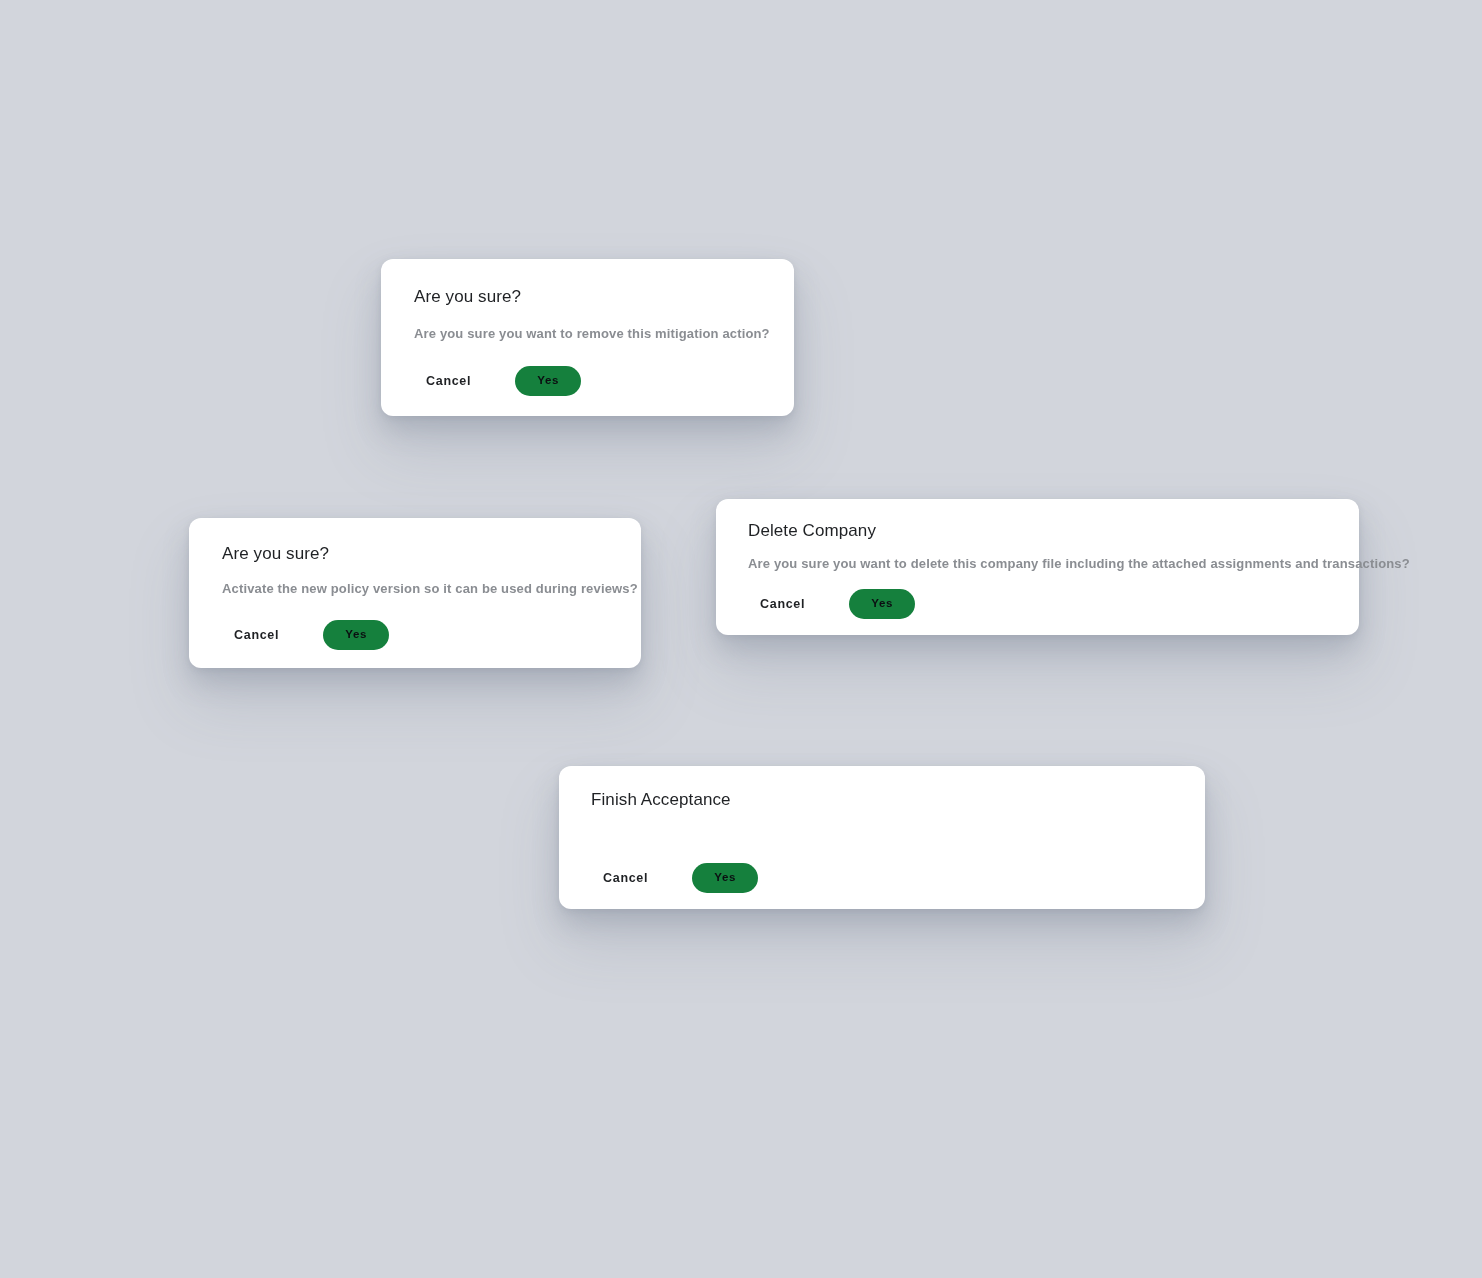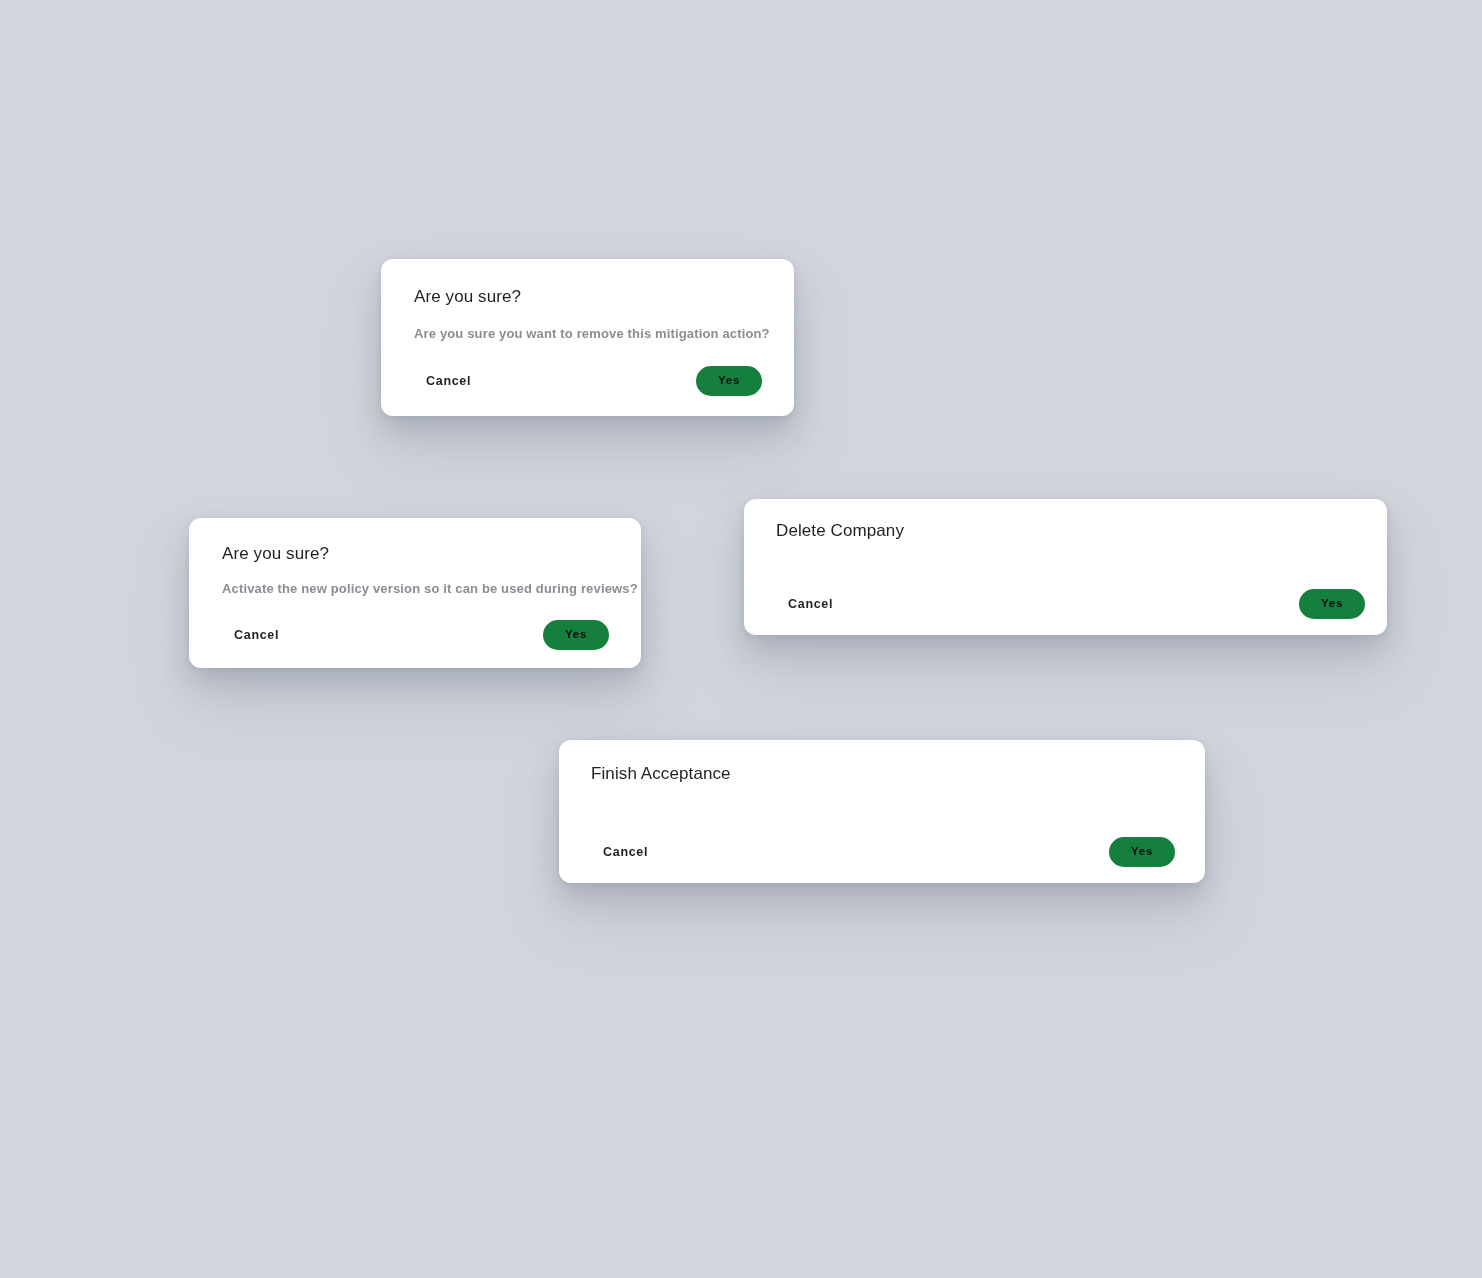--- a/index.html
+++ b/index.html
@@ -46,21 +46,21 @@
     font-weight: 700;
     color: #8a8d92;
     letter-spacing: 0.15px;
     line-height: 1.35;
     white-space: nowrap;
   }
 
   .dialog-actions {
     display: flex;
     align-items: center;
-    justify-content: space-between;
+    justify-content: flex-start;
     gap: 32px;
   }
 
   .btn-cancel {
     font-family: "Liberation Sans", sans-serif;
     font-size: 12.5px;
     font-weight: 700;
     color: #1f2124;
     letter-spacing: 0.7px;
     background: transparent;
@@ -98,28 +98,28 @@
   #dlg-remove-mitigation .dialog-title { margin-bottom: 18px; }
 
   #dlg-activate-policy {
     left: 189px;  top: 518px;
     width: 452px; height: 150px;
     padding: 26px 32px 18px 33px;
   }
   #dlg-activate-policy .dialog-title { margin-bottom: 16px; }
 
   #dlg-delete-company {
-    left: 744px;  top: 499px;
+    left: 716px;  top: 499px;
     width: 643px; height: 136px;
     padding: 22px 22px 16px 32px;
   }
   #dlg-delete-company .dialog-title { margin-bottom: 14px; }
 
   #dlg-finish-acceptance {
-    left: 559px;  top: 740px;
+    left: 559px;  top: 766px;
     width: 646px; height: 143px;
     padding: 24px 30px 16px 32px;
   }
   #dlg-finish-acceptance .dialog-title { margin-bottom: 15px; }
 
   .spacer { flex: 1 1 auto; }
 </style>
 </head>
 <body>
 
@@ -140,20 +140,21 @@
     <div class="dialog-message">Activate the new policy version so it can be used during reviews?</div>
     <div class="spacer"></div>
     <div class="dialog-actions">
       <button class="btn-cancel">Cancel</button>
       <button class="btn-yes">Yes</button>
     </div>
   </div>
 
   <div class="dialog" id="dlg-delete-company">
     <div class="dialog-title">Delete Company</div>
+    <div class="dialog-message">Are you sure you want to delete this company file including the attached assignments and transactions?</div>
     <div class="spacer"></div>
     <div class="dialog-actions">
       <button class="btn-cancel">Cancel</button>
       <button class="btn-yes">Yes</button>
     </div>
   </div>
 
   <div class="dialog" id="dlg-finish-acceptance">
     <div class="dialog-title">Finish Acceptance</div>
     <div class="spacer"></div>

